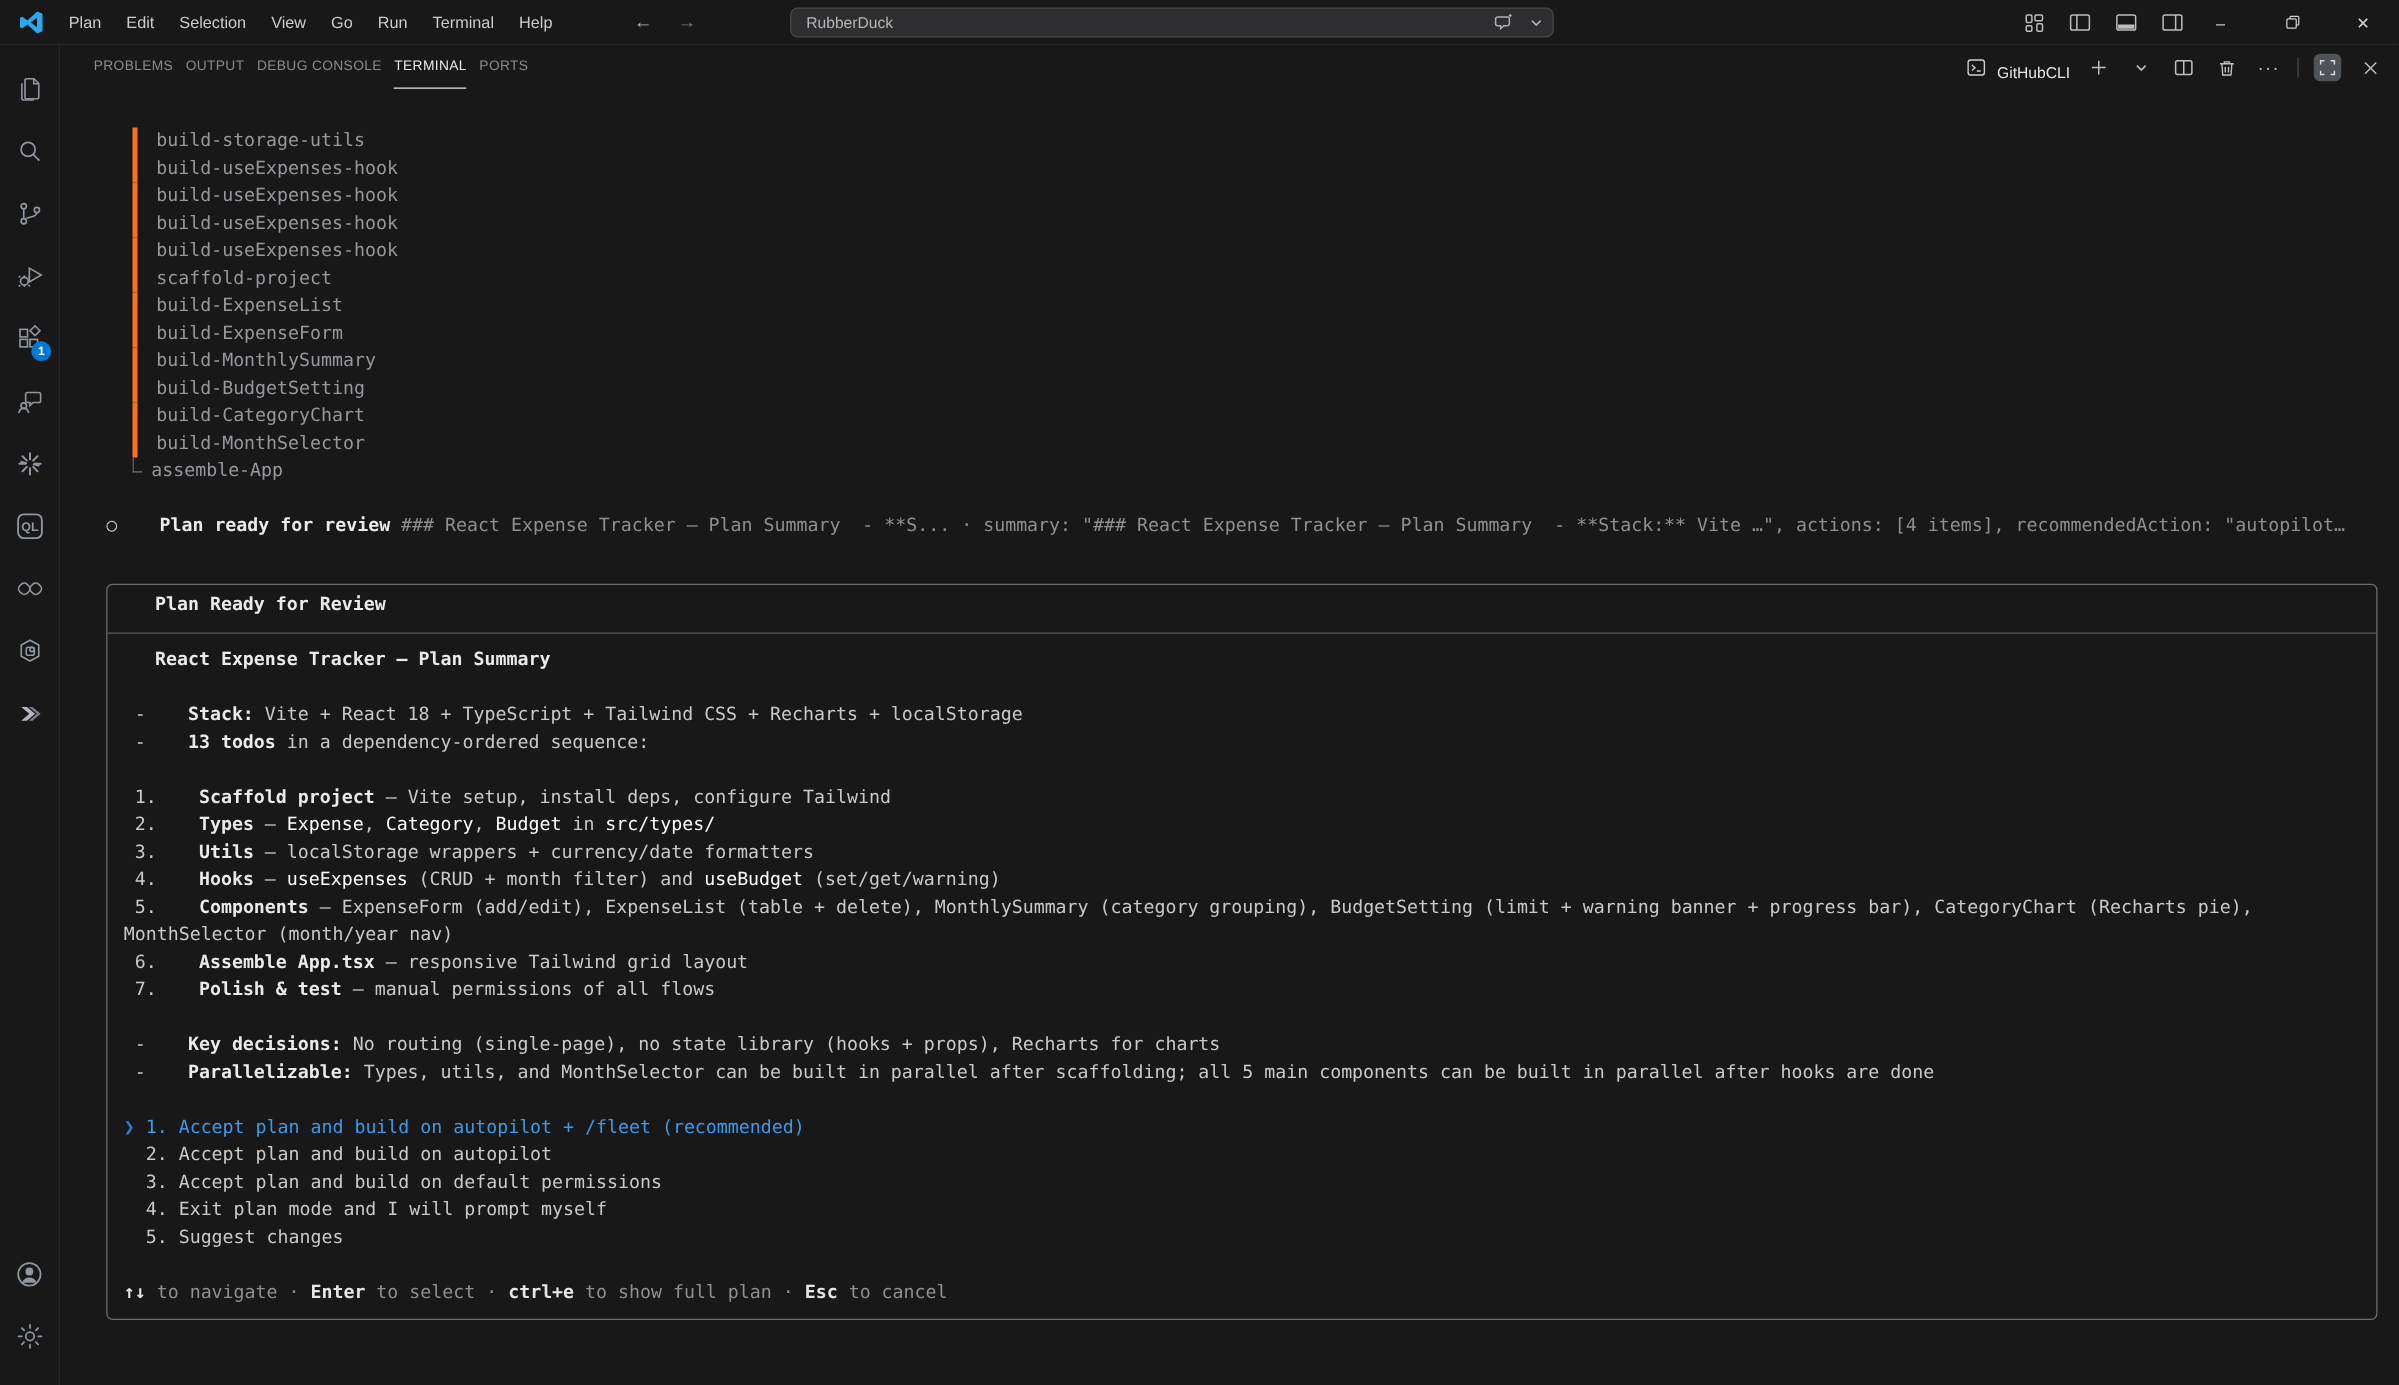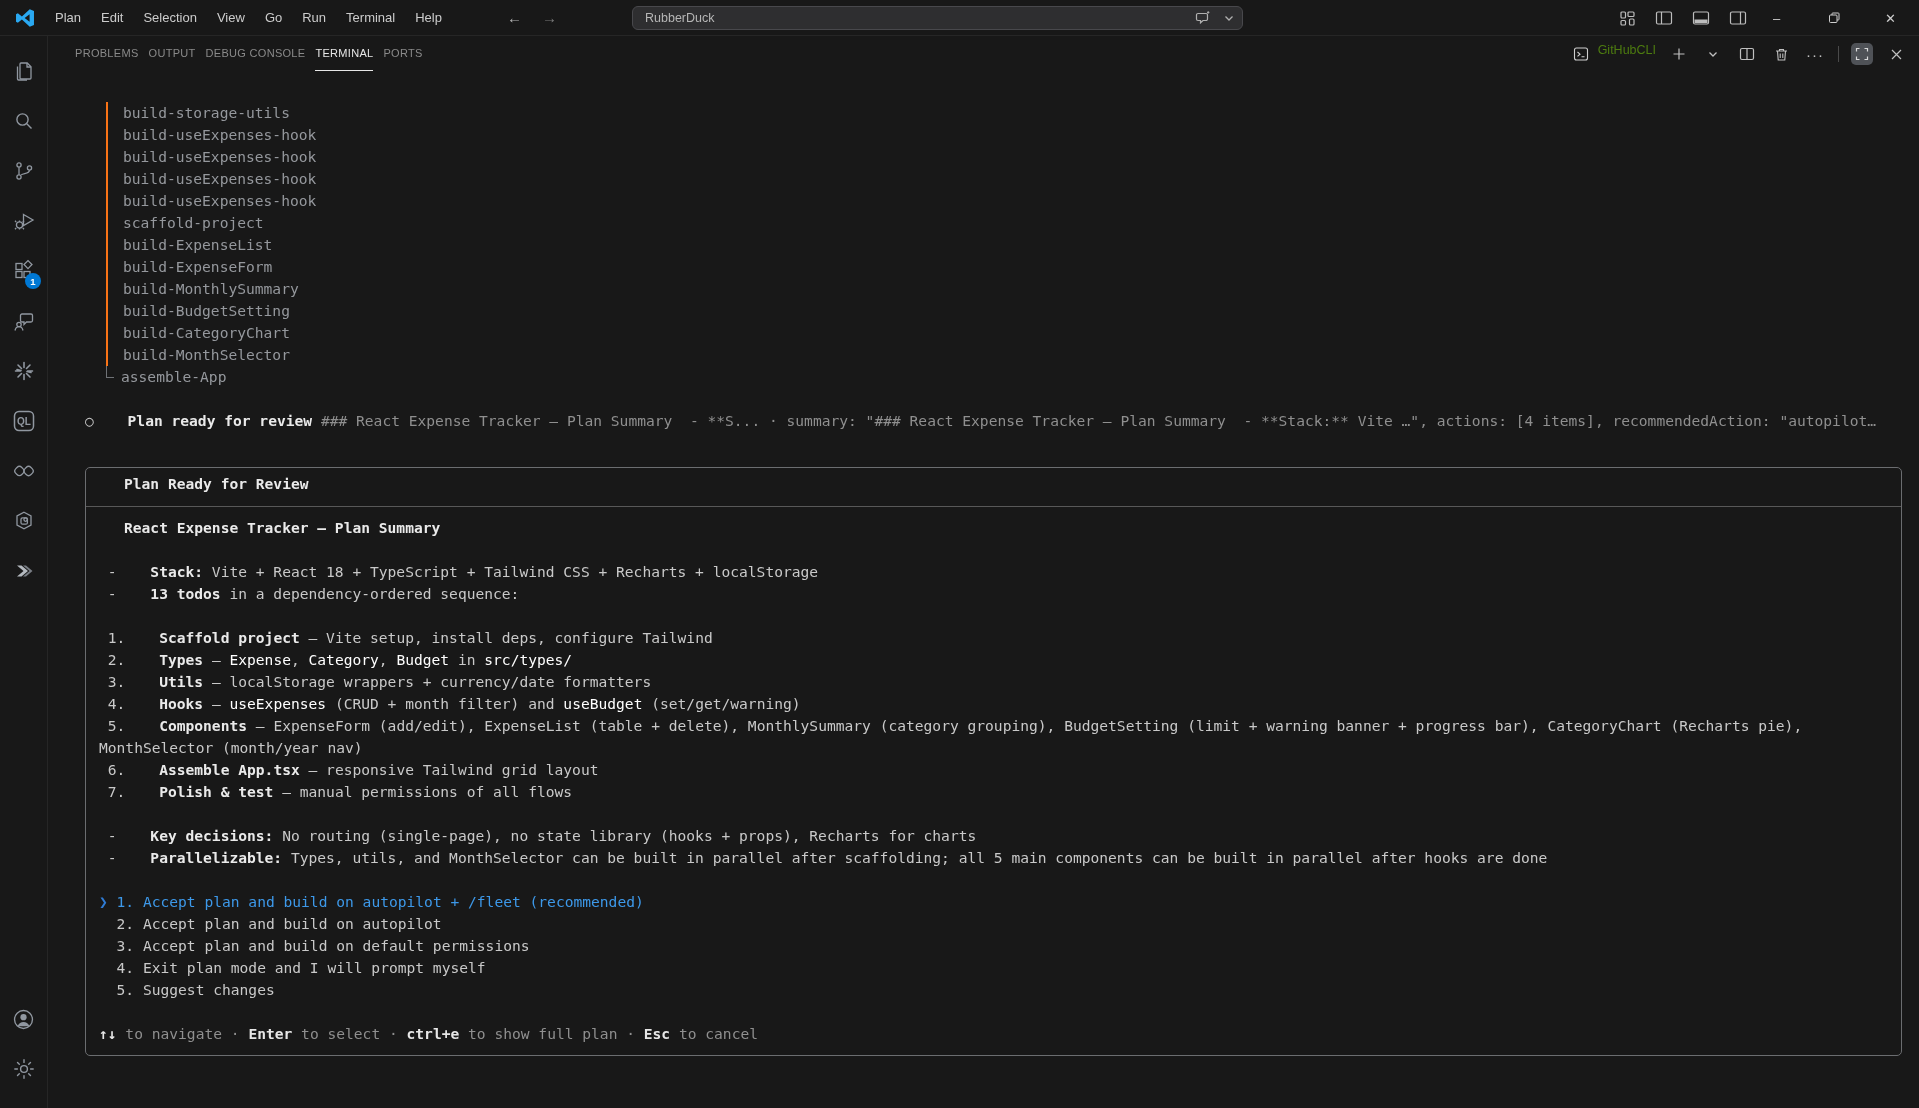--- a/index.html
+++ b/index.html
@@ -38,32 +38,32 @@
               display:flex; align-items:center; justify-content:center; }
 
   
   .panel-tabs { position:absolute; left:48px; top:36px; right:0; height:35px;
               display:flex; align-items:flex-end; padding-left:27px; gap:10px; }
   .ptab { font-size:11px; letter-spacing:.3px; color:#8a8a8a; height:35px;
           display:flex; align-items:center; border-bottom:1px solid transparent; cursor:default; }
   .ptab.active { color:#e7e7e7; border-bottom-color:#e7e7e7; }
   .panel-actions { position:absolute; right:12px; top:37px; height:34px;
           display:flex; align-items:center; gap:12px; color:#c0c0c0; }
-  .pa-term { display:flex; align-items:flex-start; gap:6px; font-size:12.5px; color:#4d7c0f; }
+  .pa-term { display:flex; align-items:flex-end; gap:6px; font-size:12.5px; color:#e5e5e5; }
   .pa-icon { display:flex; align-items:center; justify-content:center; width:22px; height:22px; }
   .pa-sep { width:1px; height:16px; background:#4a4a4a; }
   .pa-max { background:#4f5257; border-radius:5px; }
 
   
   .terminal { position:absolute; left:48px; top:71px; right:0; bottom:0;
               font-family:"DejaVu Sans Mono", monospace; font-size:14.6px; line-height:22px;
               color:#c9c9c9; padding:31px 0 0 37px; }
   .t-line { height:22px; white-space:pre; overflow:hidden; }
   .todo-item { height:22px; white-space:pre; overflow:hidden; color:#95989d;
-               margin-left:21px; border-left:2px solid #f97316; padding-left:15px; }
+               margin-left:21px; border-left:4px solid #f97316; padding-left:15px; }
   .todo-item.last { border-left:none; position:relative; }
   .todo-item.last::before { content:""; position:absolute; left:0; top:-1px; width:7px; height:12px;
                border-left:1px solid #6f7276; border-bottom:1px solid #6f7276; }
   .plan-summary { margin-top:22px; }
   .plan-box { margin-top:35px; margin-right:17px; border:1px solid #6b6d70; border-radius:5px;
               padding:5px 13px 10px 13px; background:#181818; }
   .hr-line { height:22px; display:flex; align-items:center; margin:0 -13px; }
   .hr-line::before { content:""; width:100%; border-top:1px solid #585858; }
 
   .sg-n  { color:#c9c9c9; }

